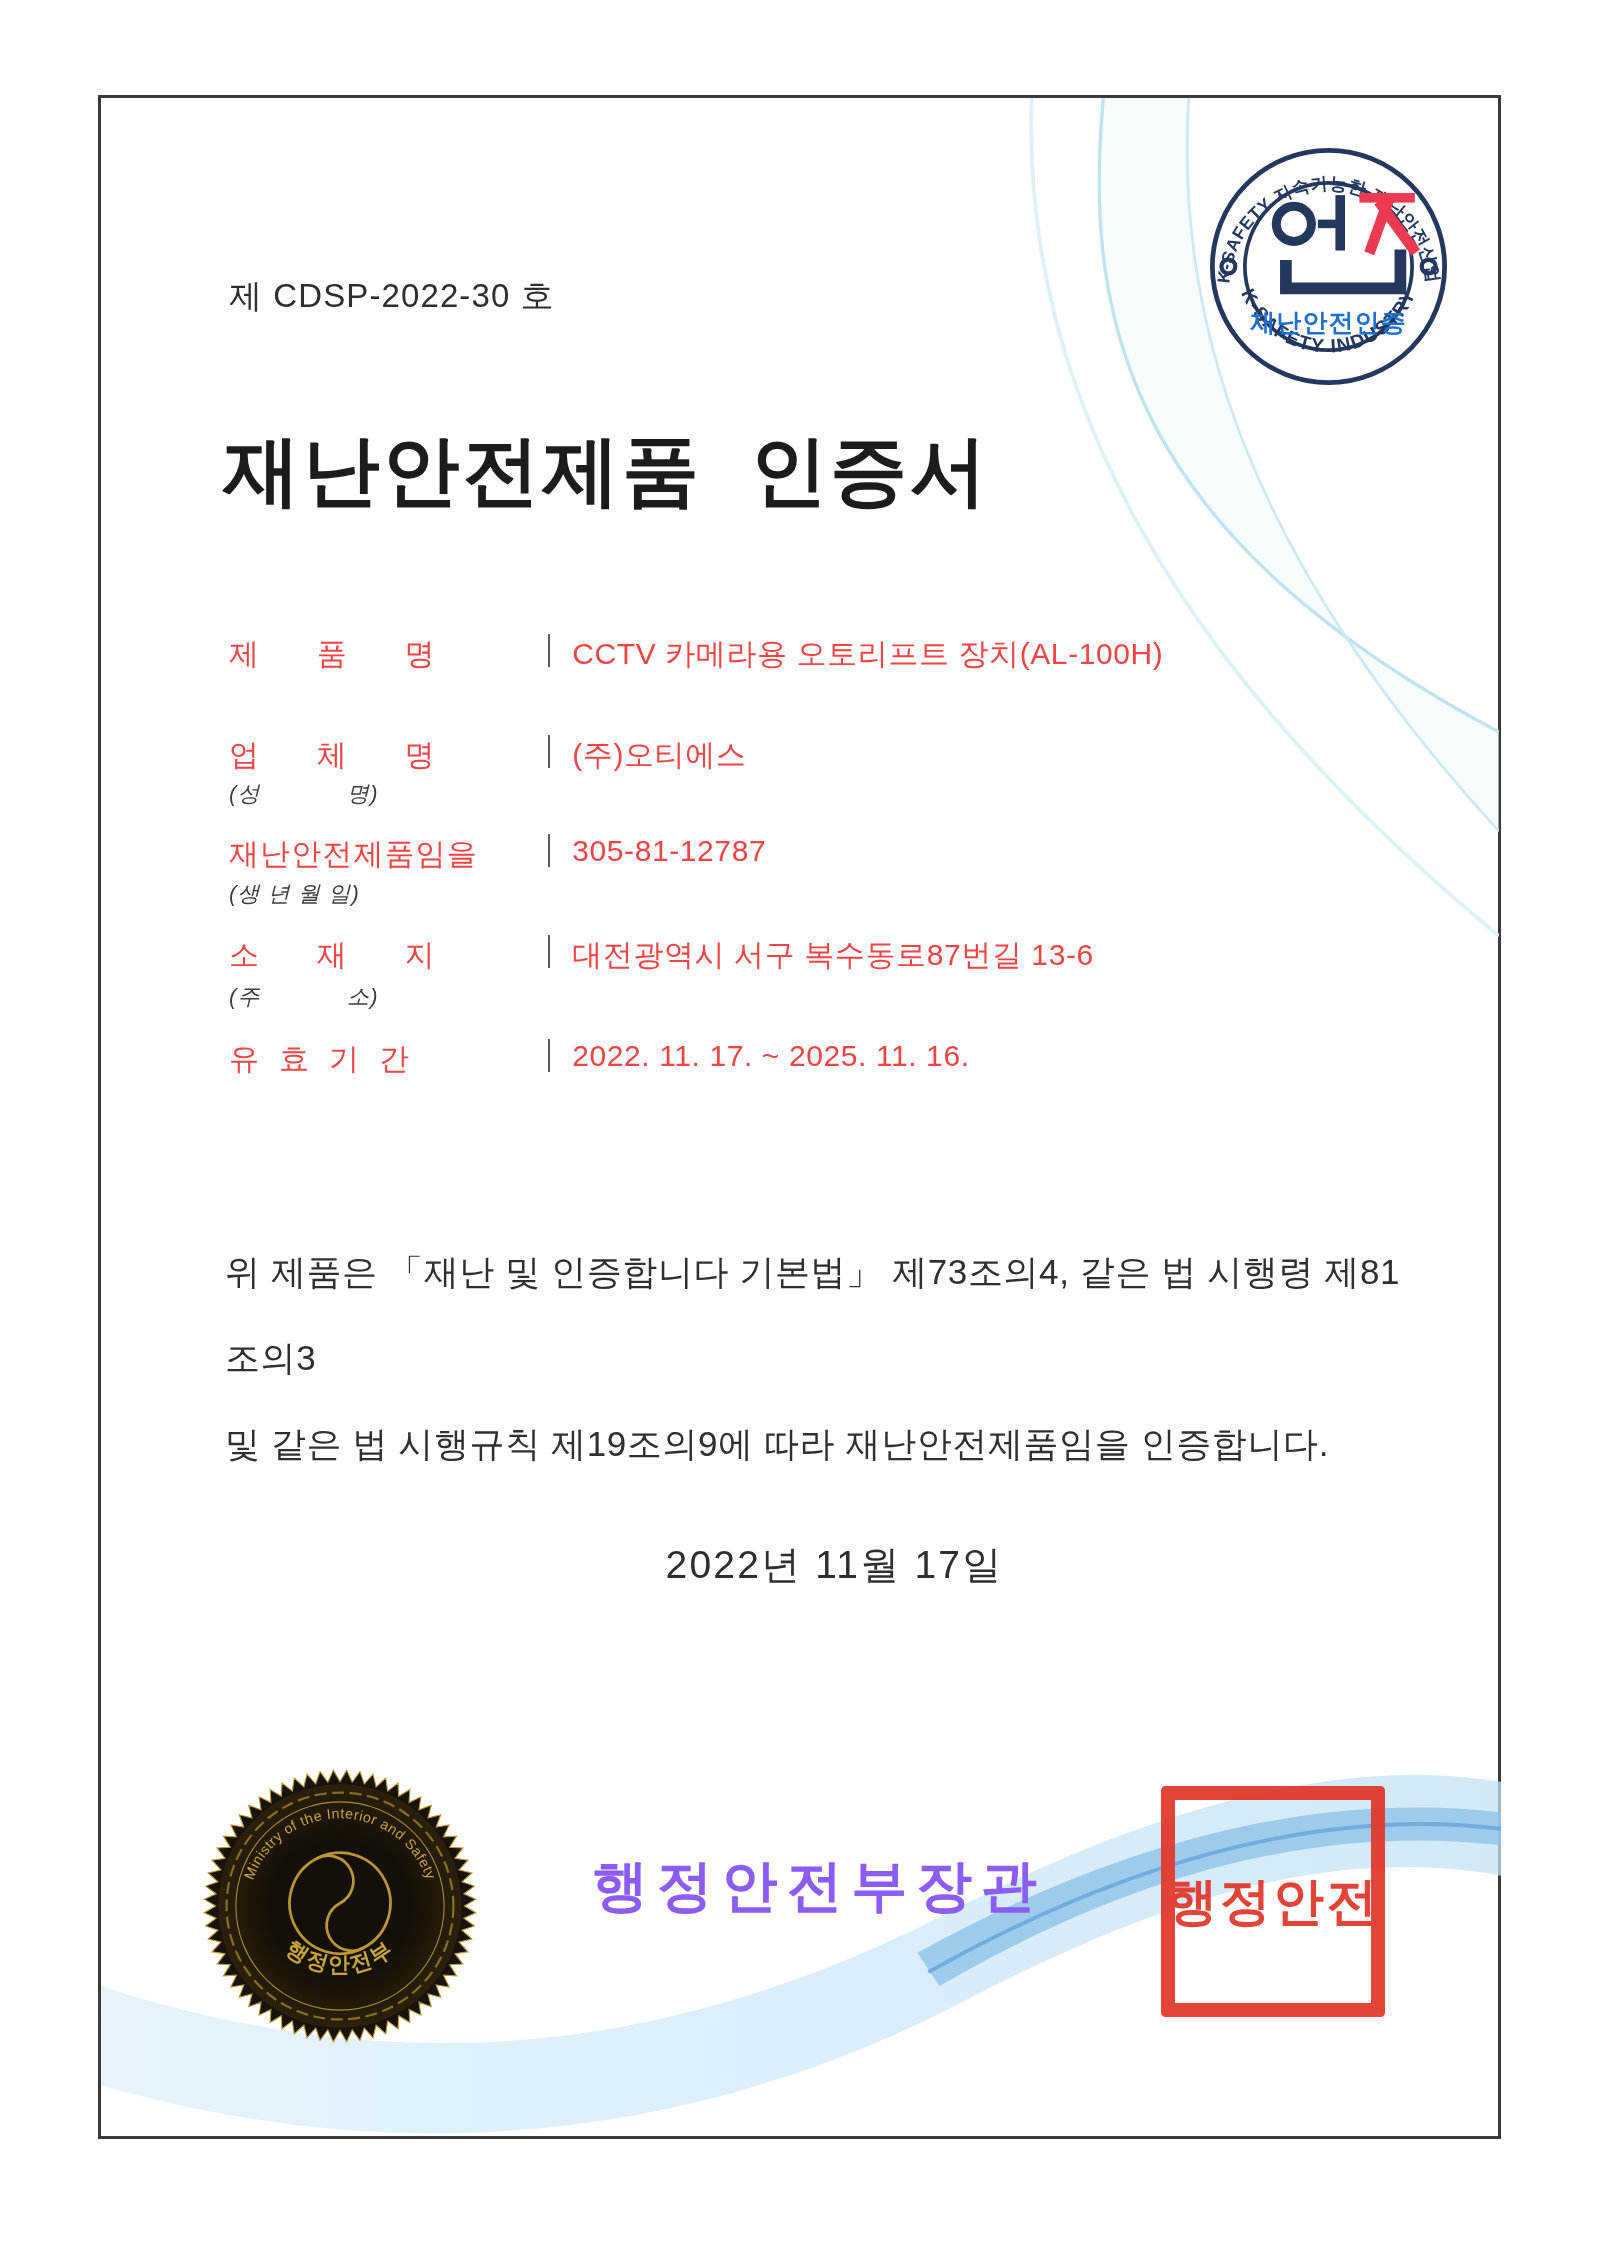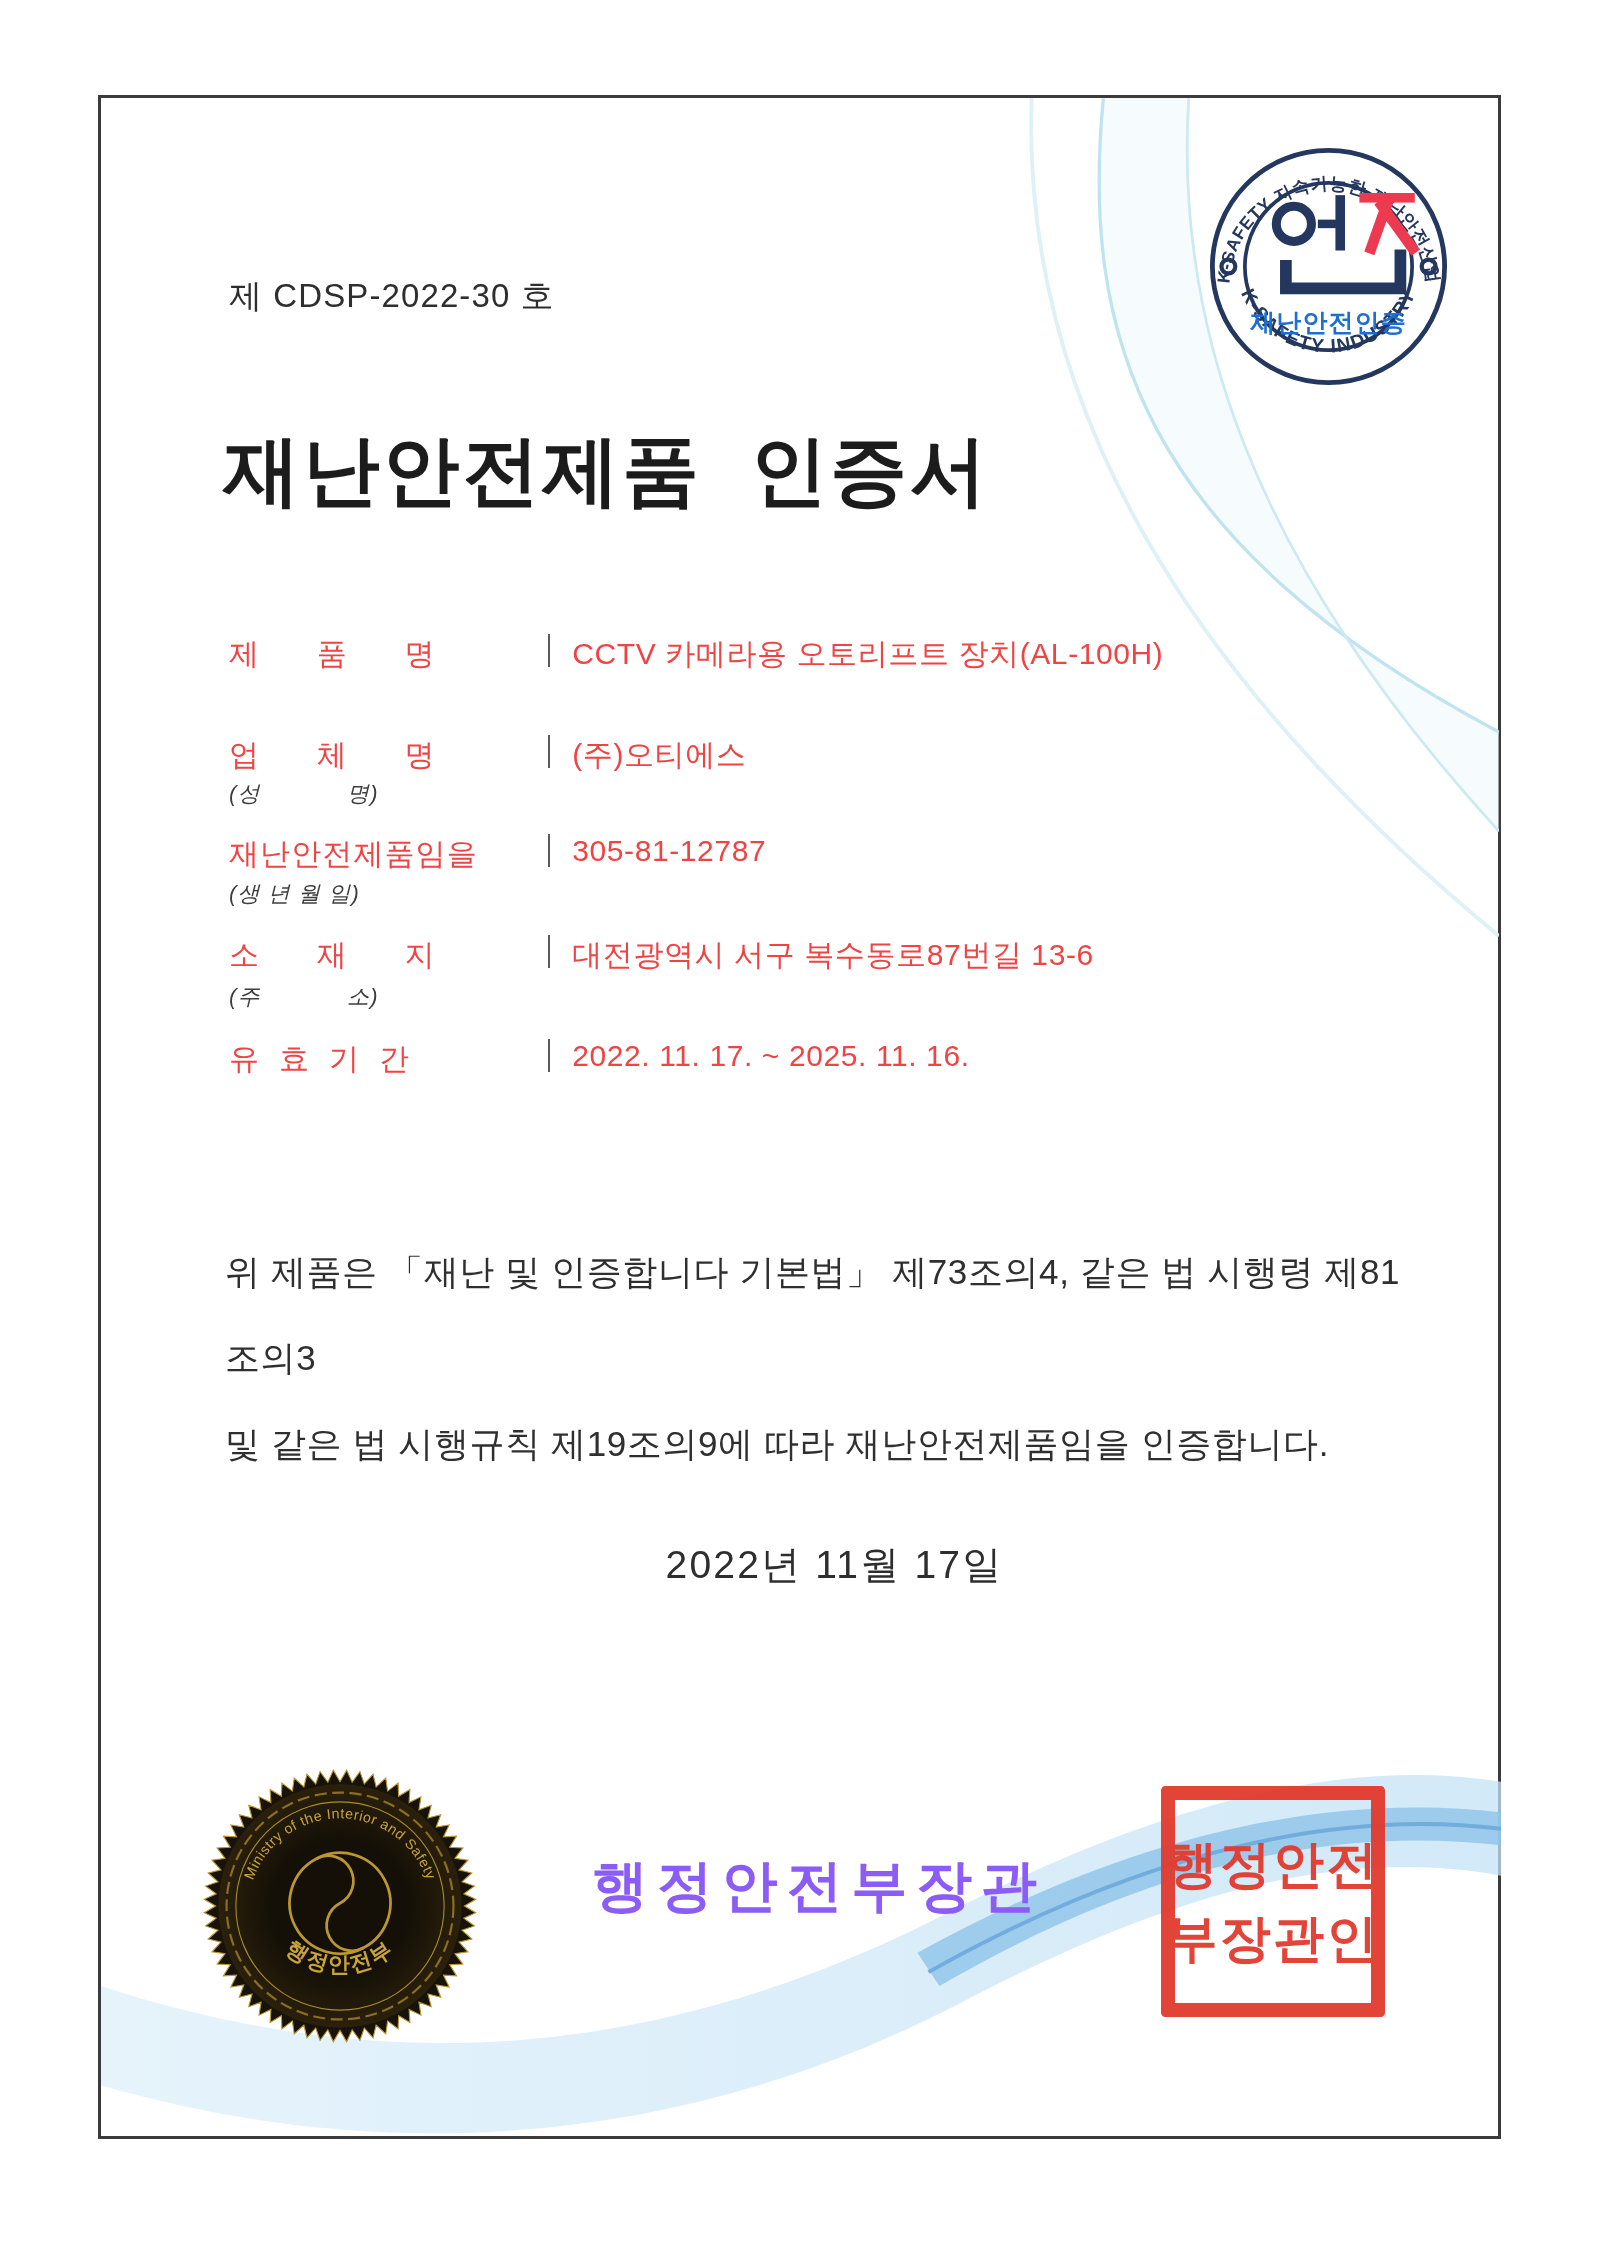--- a/index.html
+++ b/index.html
@@ -177,17 +177,16 @@
     </g>
     <text font-size="40" font-weight="bold" fill="#c9a43a" letter-spacing="4">
       <textPath href="#sealBot" startOffset="50%" text-anchor="middle">행정안전부</textPath>
     </text>
   </svg>
 
   <div class="minister">행정안전부장관</div>
 
   <div class="stamp">
     <div>행정안전</div>
-    <div>부장관인</div>
   </div>
 
 </div>
 
 
 </body></html>

